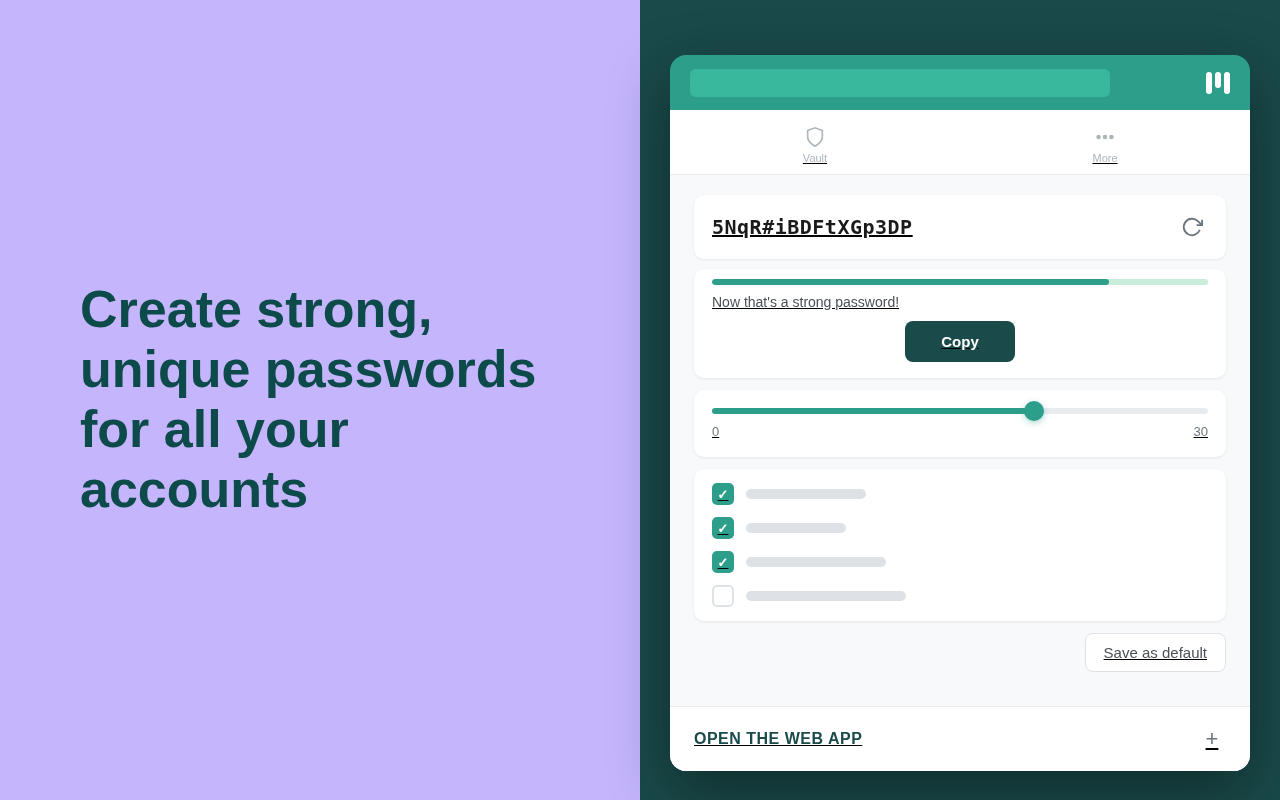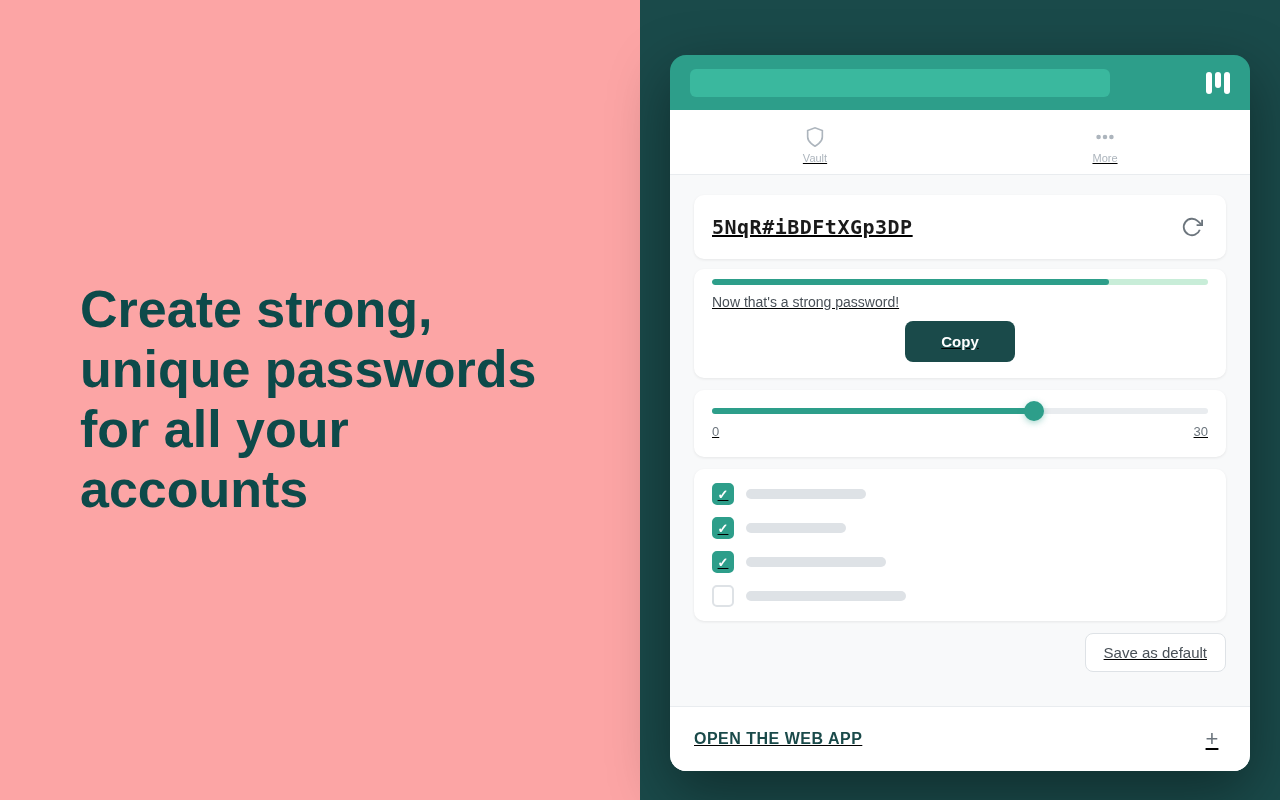--- a/index.html
+++ b/index.html
@@ -9,21 +9,21 @@
       overflow: hidden;
       font-family: -apple-system, BlinkMacSystemFont, 'Segoe UI', sans-serif;
       background: #c8edd8;
       display: flex;
     }
 
     
     .left-panel {
       width: 640px;
       height: 800px;
-      background: #fca5a5;
+      background: #c4b5fd;
       display: flex;
       align-items: center;
       padding: 60px 80px;
       justify-content: flex-end;
     }
     .headline {
       font-size: 52px;
       font-weight: 800;
       color: #0d4a4a;
       line-height: 1.15;

